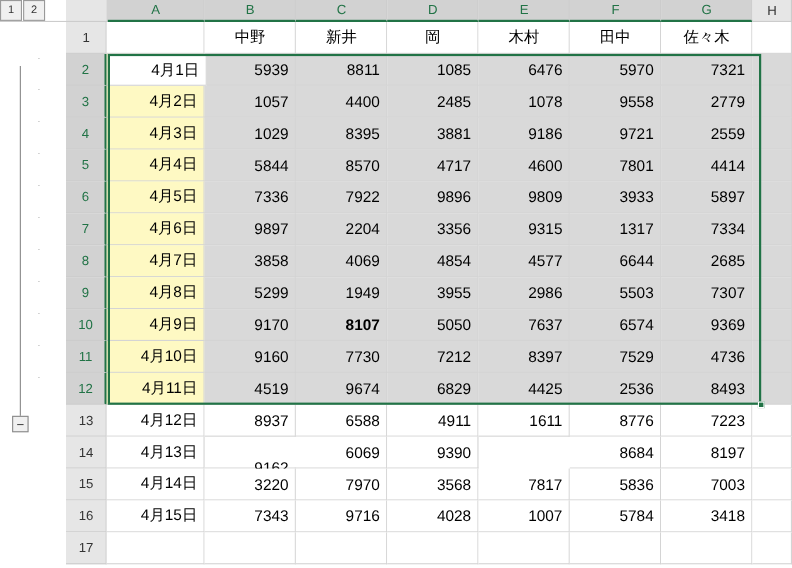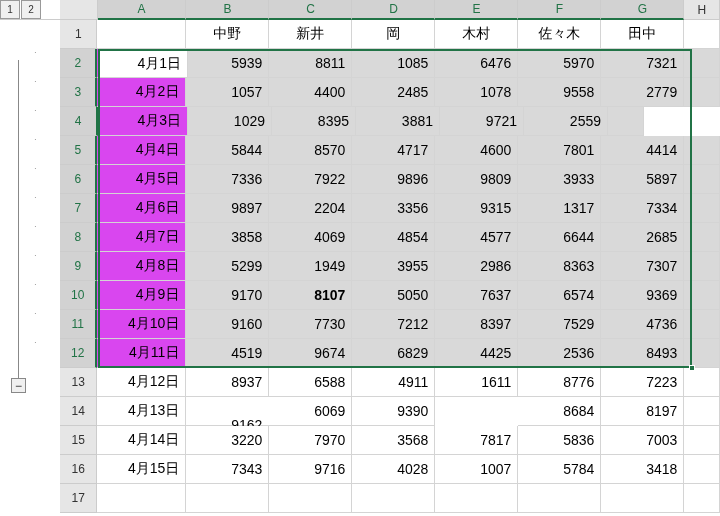--- a/index.html
+++ b/index.html
@@ -127,21 +127,21 @@
     align-items: center;
     padding: 0 6px;
     font-size: 14px;
     color: #000;
     background: #fff;
   }
   .cell.hdr { justify-content: center; font-family: Liberation Mono, monospace; }
   .cell.date { justify-content: flex-end; }
   .cell.num  { justify-content: flex-end; }
   .cell.sel { background: #d9d9d9; }
-  .cell.sel.date { background: #d946ef; }
+  .cell.sel.date { background: #fef9c3; }
   .colA { width: 90px; }
   .colB,.colC,.colD,.colE,.colF,.colG { width: 84px; }
   .colH { width: 36px; }
   .sel-border {
     position: absolute;
     border: 2px solid #217346;
     pointer-events: none;
   }
   .sel-main {
     left: 38px; top: 49px; width: 594px; height: 319px;
@@ -202,22 +202,22 @@
       <div class="col-h colH" style="width: 36px;">H</div>
     </div>
   <div class="rows">
       <div class="row">
         <div class="row-h">1</div>
         <div class="cell hdr colA" style="width: 90px;"></div>
         <div class="cell hdr colB" style="width: 84px;">中野</div>
         <div class="cell hdr colC" style="width: 84px;">新井</div>
         <div class="cell hdr colD" style="width: 84px;">岡</div>
         <div class="cell hdr colE" style="width: 84px;">木村</div>
+        <div class="cell hdr colG" style="width: 84px;">田中</div>
         <div class="cell hdr colF" style="width: 84px;">佐々木</div>
-        <div class="cell hdr colG" style="width: 84px;">田中</div>
         <div class="cell colH" style="width: 36px;"></div>
       </div>
       <div class="row">
         <div class="row-h sel">2</div>
         <div class="cell date colA sel" style="width: 90px;">4月1日</div>
         <div class="cell num colB sel" style="width: 84px;">5939</div>
         <div class="cell num colC sel" style="width: 84px;">8811</div>
         <div class="cell num colD sel" style="width: 84px;">1085</div>
         <div class="cell num colE sel" style="width: 84px;">6476</div>
         <div class="cell num colF sel" style="width: 84px;">5970</div>
@@ -234,20 +234,21 @@
         <div class="cell num colF sel" style="width: 84px;">9558</div>
         <div class="cell num colG sel" style="width: 84px;">2779</div>
         <div class="cell colH sel" style="width: 36px;"></div>
       </div>
       <div class="row">
         <div class="row-h sel">4</div>
         <div class="cell date colA sel" style="width: 90px;">4月3日</div>
         <div class="cell num colB sel" style="width: 84px;">1029</div>
         <div class="cell num colC sel" style="width: 84px;">8395</div>
         <div class="cell num colD sel" style="width: 84px;">3881</div>
+        <div class="cell num colE sel" style="width: 84px;">9186</div>
         <div class="cell num colF sel" style="width: 84px;">9721</div>
         <div class="cell num colG sel" style="width: 84px;">2559</div>
         <div class="cell colH sel" style="width: 36px;"></div>
       </div>
       <div class="row">
         <div class="row-h sel">5</div>
         <div class="cell date colA sel" style="width: 90px;">4月4日</div>
         <div class="cell num colB sel" style="width: 84px;">5844</div>
         <div class="cell num colC sel" style="width: 84px;">8570</div>
         <div class="cell num colD sel" style="width: 84px;">4717</div>
@@ -289,21 +290,21 @@
         <div class="cell num colG sel" style="width: 84px;">2685</div>
         <div class="cell colH sel" style="width: 36px;"></div>
       </div>
       <div class="row">
         <div class="row-h sel">9</div>
         <div class="cell date colA sel" style="width: 90px;">4月8日</div>
         <div class="cell num colB sel" style="width: 84px;">5299</div>
         <div class="cell num colC sel" style="width: 84px;">1949</div>
         <div class="cell num colD sel" style="width: 84px;">3955</div>
         <div class="cell num colE sel" style="width: 84px;">2986</div>
-        <div class="cell num colF sel" style="width: 84px;">8363</div>
+        <div class="cell num colF sel" style="width: 84px;">5503</div>
         <div class="cell num colG sel" style="width: 84px;">7307</div>
         <div class="cell colH sel" style="width: 36px;"></div>
       </div>
       <div class="row">
         <div class="row-h sel">10</div>
         <div class="cell date colA sel" style="width: 90px;">4月9日</div>
         <div class="cell num colB sel" style="width: 84px;">9170</div>
         <div class="cell num colC sel" style="width: 84px; font-weight: bold;">8107</div>
         <div class="cell num colD sel" style="width: 84px;">5050</div>
         <div class="cell num colE sel" style="width: 84px;">7637</div>

